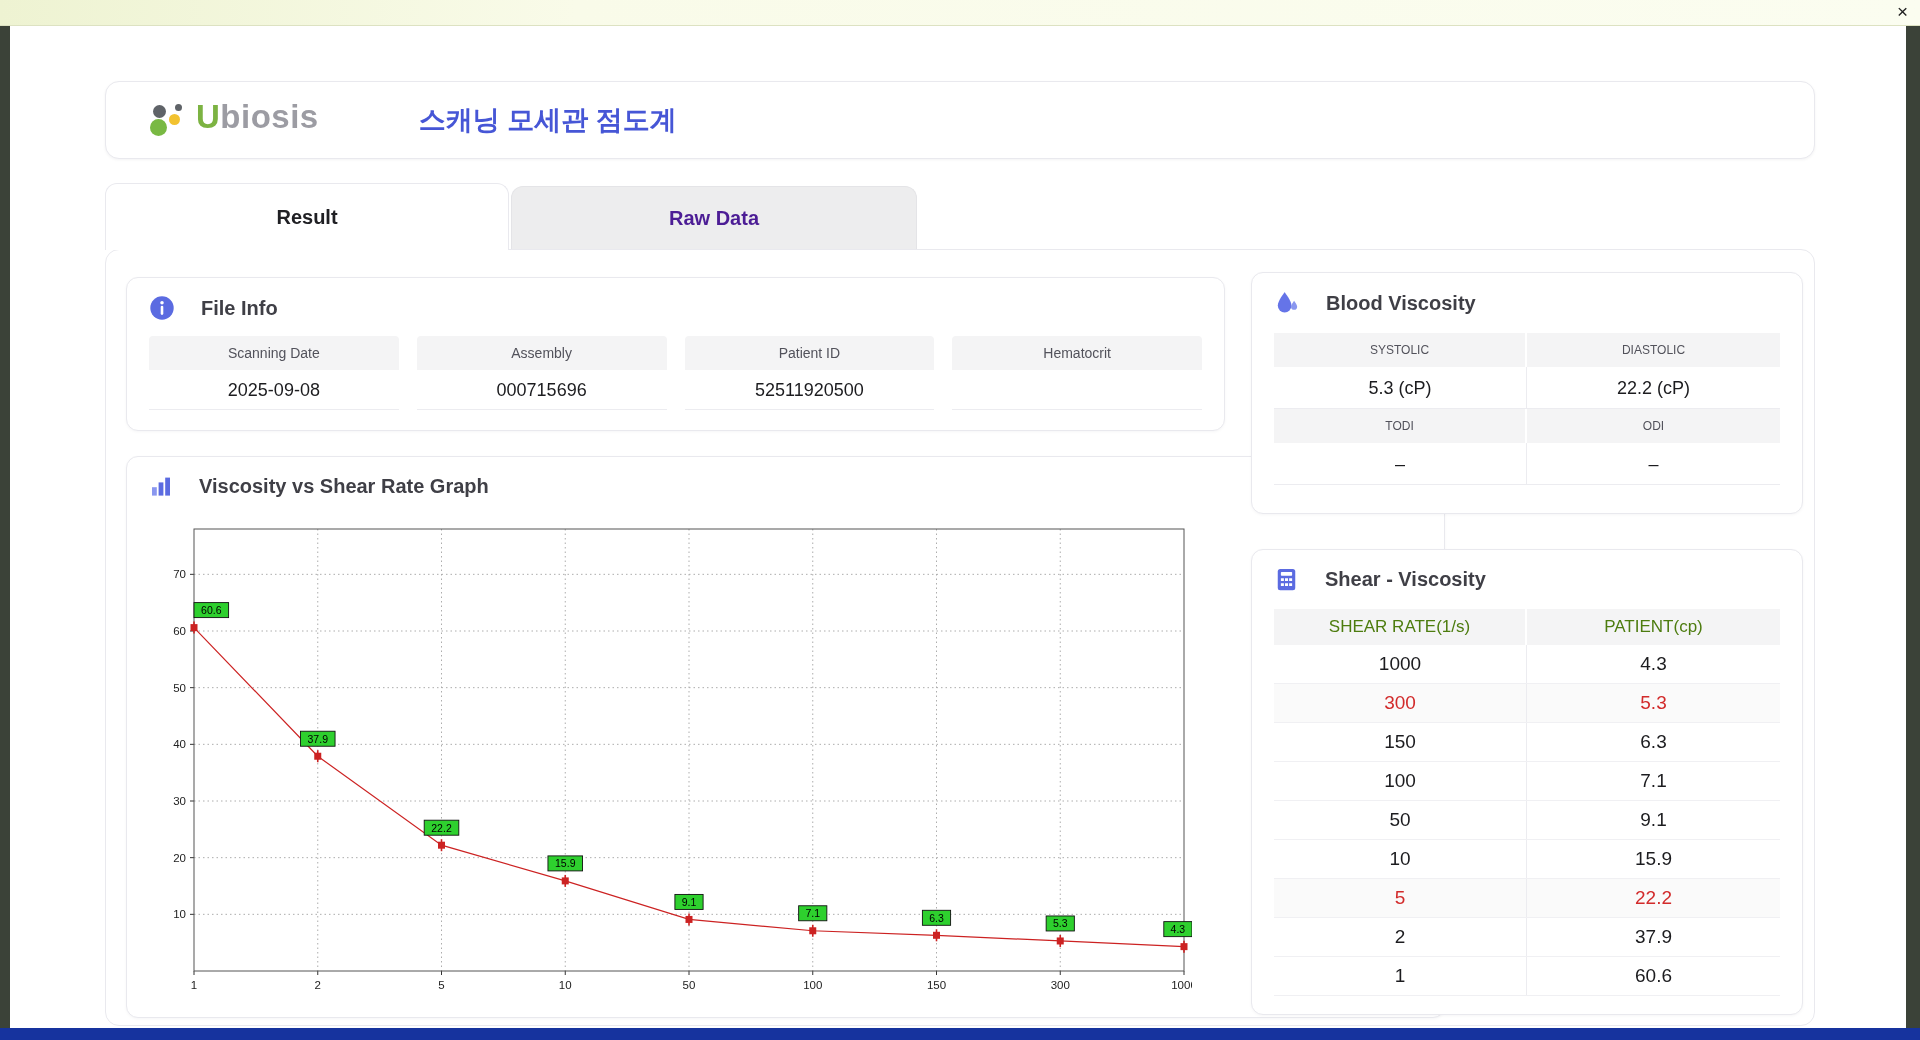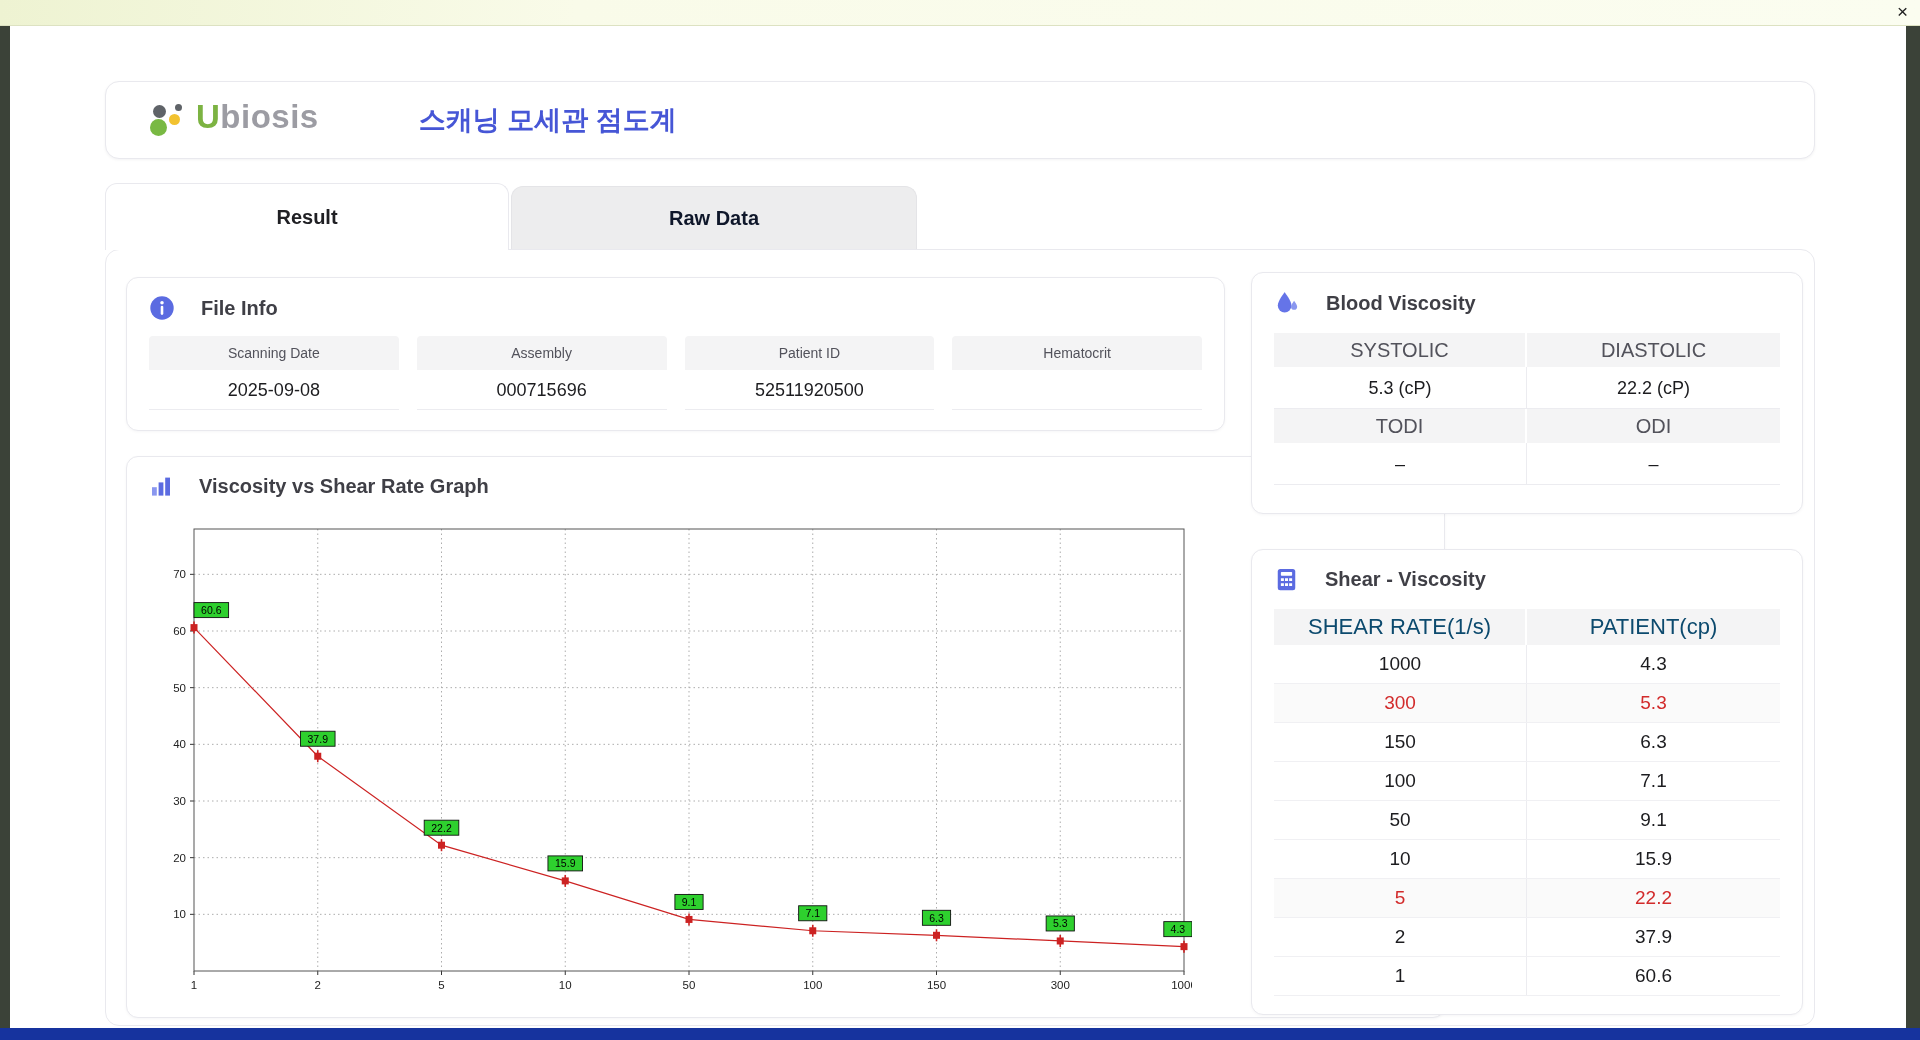--- a/index.html
+++ b/index.html
@@ -52,21 +52,21 @@
   .tab {
     position:absolute; display:flex; align-items:center; justify-content:center;
     font-weight:bold; font-size:20px; border-radius:12px 12px 0 0; cursor:pointer;
   }
   .tab-active {
     left:95px; top:157px; width:404px; height:67px;
     background:#fff; color:#202024; border:1px solid #e9e9ee; border-bottom:none; z-index:3;
   }
   .tab-inactive {
     left:501px; top:160px; width:406px; height:63px;
-    background:#ededee; color:#0f172a; border:1px solid #e4e4e7; border-bottom:none; z-index:1;
+    background:#ededee; color:#4c1d95; border:1px solid #e4e4e7; border-bottom:none; z-index:1;
   }
 
   
   .content-panel {
     position:absolute; left:95px; top:223px; width:1710px; height:777px;
     background:#fff; border:1px solid #e9e9ee; border-radius:14px; z-index:0;
   }
 
   .card {
     position:absolute; background:#fff; border:1px solid #e9e9ee; border-radius:12px;
@@ -90,30 +90,30 @@
   }
   .field-value {
     height:40px; line-height:40px; text-align:center; color:#1c1c1f;
     font-size:18px; border-bottom:1px solid #ececf0; min-height:40px;
   }
 
   
   .bv-grid { margin:8px 22px 0; }
   .bv-row { display:grid; grid-template-columns:1fr 1fr; }
   .bv-row > div { text-align:center; }
-  .bv-head > div { background:#f4f4f5; height:34px; line-height:34px; color:#52525b; font-size:20px; }
+  .bv-head > div { background:#f4f4f5; height:34px; line-height:34px; color:#52525b; font-size:12px; }
   .bv-head > div:first-child { border-right:2px solid #fff; }
   .bv-val > div { height:42px; line-height:42px; font-size:18px; color:#1c1c1f; border-bottom:1px solid #ececf0; }
   .bv-val > div:first-child { border-right:1px solid #ececf0; }
 
   
   .sv-head { display:grid; grid-template-columns:1fr 1fr; margin:8px 22px 0; }
   .sv-head > div {
     background:#f4f4f5; height:36px; line-height:36px; text-align:center;
-    color:#0c4a6e; font-size:22px;
+    color:#4d7c0f; font-size:17px;
   }
   .sv-head > div:first-child { border-right:2px solid #fff; }
   .sv-body { margin:0 22px; }
   .sv-row { display:grid; grid-template-columns:1fr 1fr; border-bottom:1px solid #f0f0f3; }
   .sv-row > div { height:38px; line-height:38px; text-align:center; font-size:19px; color:#1c1c1f; }
   .sv-row > div:first-child { border-right:1px solid #ececf0; }
   .sv-row.red > div { color:#d22b2b; background:#fafafa; }
 
   
   .chart-wrap { position:absolute; left:25px; top:62px; }

